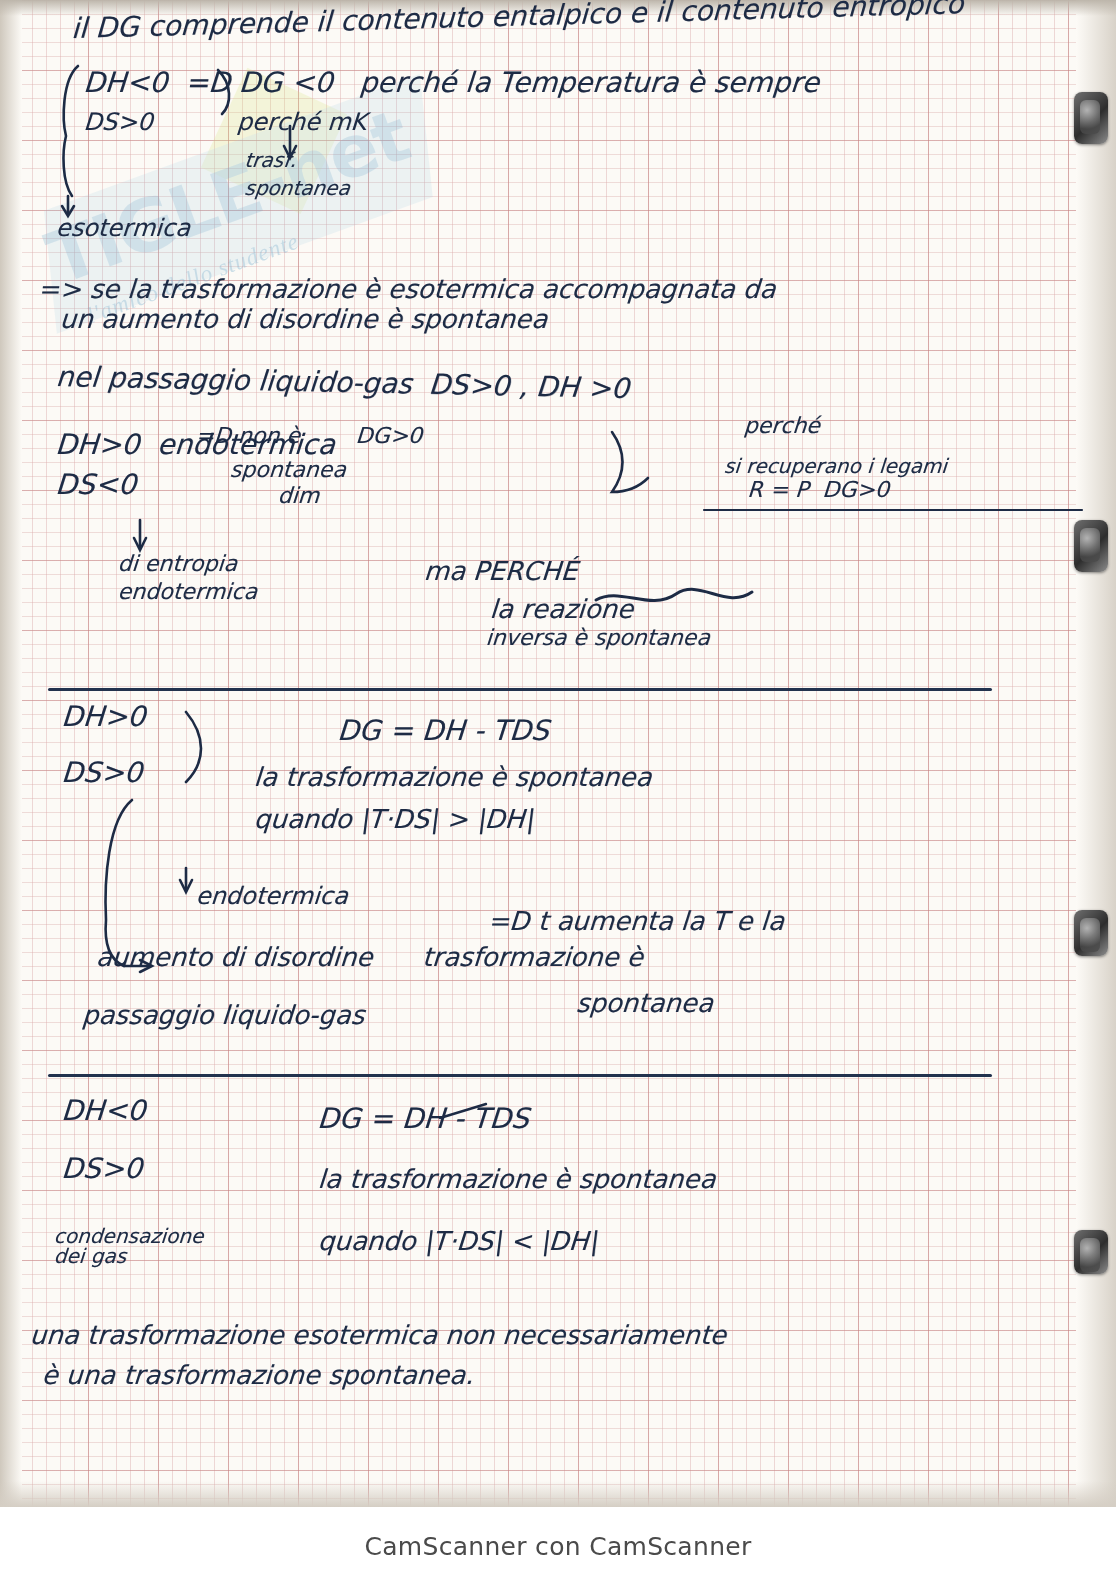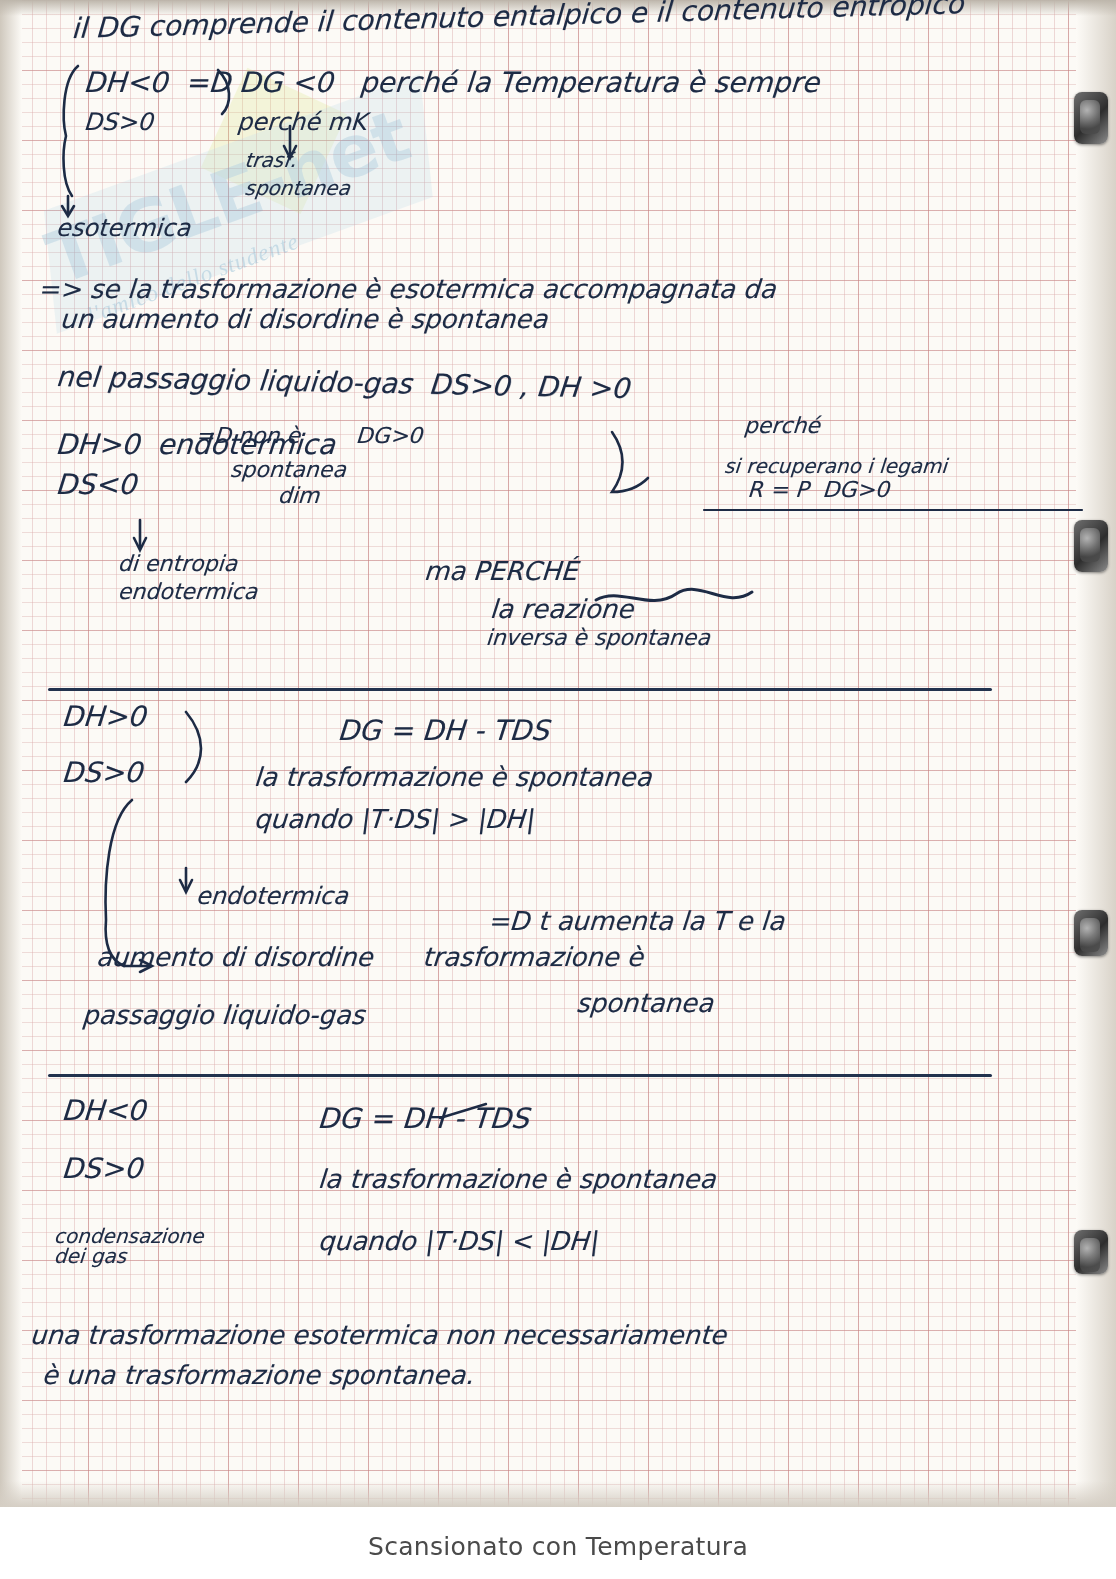--- a/index.html
+++ b/index.html
@@ -273,14 +273,14 @@
       <path d="M180 880 L 186 892 L 192 880"></path>
 
       <path d="M124 966 L 150 966"></path>
       <path d="M140 960 L 152 966 L 140 972"></path>
 
       <path d="M440 1118 L 486 1104" stroke-width="2.4"></path>
     </g>
   </svg>
 
   <div class="footer-band"></div>
-  <div class="footer-text">Scansionato con Temperatura</div>
+  <div class="footer-text">CamScanner con CamScanner</div>
 </div>
 
 </body></html>

